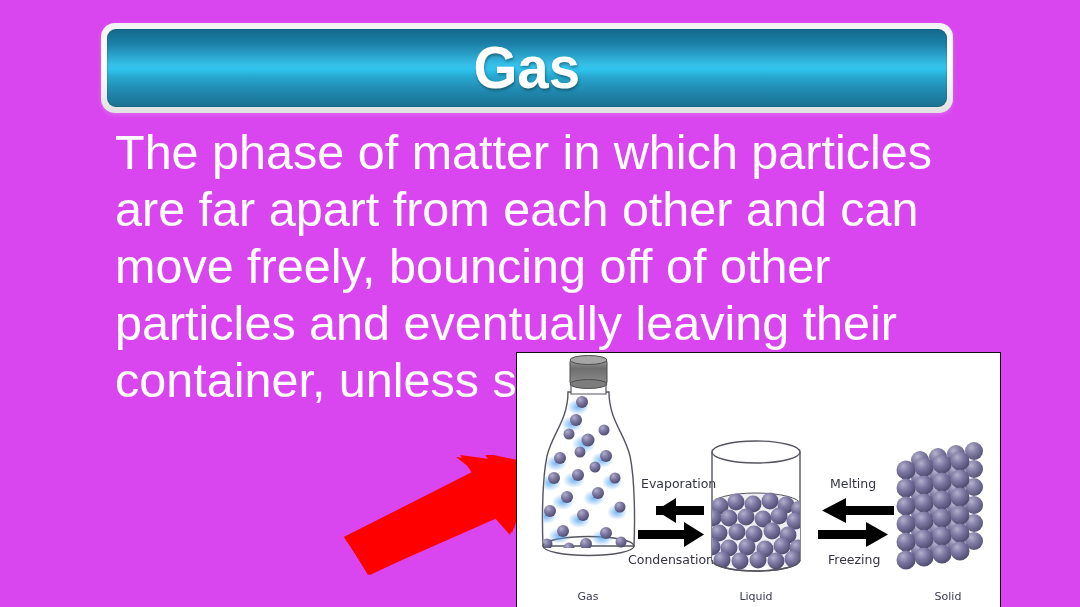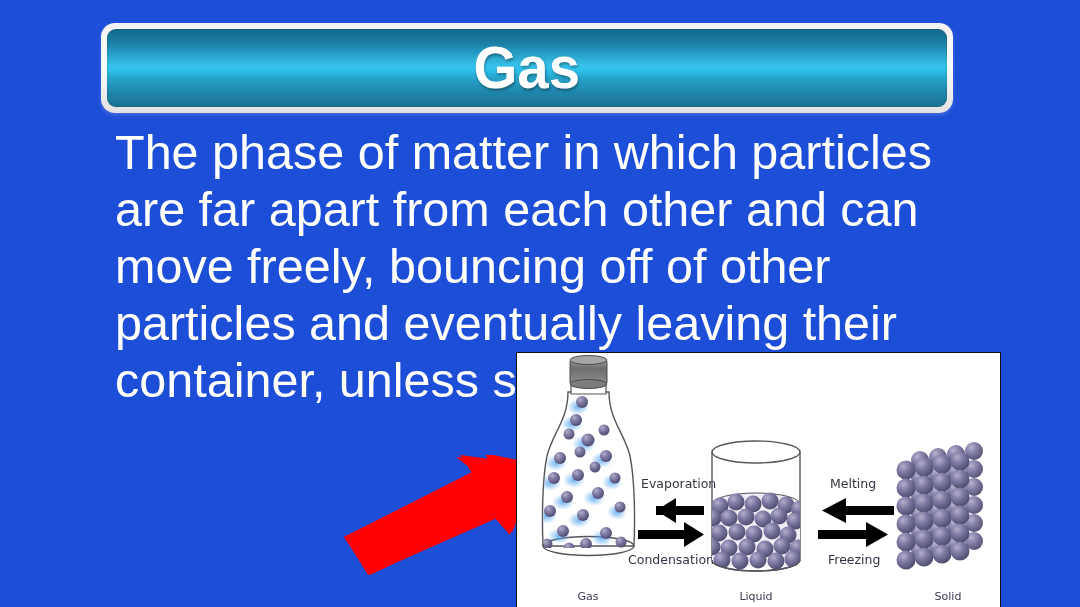--- a/index.html
+++ b/index.html
@@ -3,21 +3,21 @@
 <meta charset="utf-8">
 <style>
   html,body{margin:0;padding:0;}
   body{
     width:1080px;height:607px;
     background:#000000;
     overflow:hidden;
     position:relative;
     font-family:"Liberation Sans", sans-serif;
   }
-  #slide{position:absolute;inset:0;background:#1d4ed8;}
+  #slide{position:absolute;inset:0;background:#d946ef;}
 
   
   #title-banner{
     position:absolute;left:101px;top:23px;width:852px;height:90px;
     border-radius:14px;
     background:linear-gradient(180deg,#f2f2f2 0%,#ffffff 45%,#e2e2e2 100%);
     padding:6px;box-sizing:border-box;
     box-shadow:0 2px 4px rgba(255,255,255,0.18);
   }
   #title-banner-inner{

